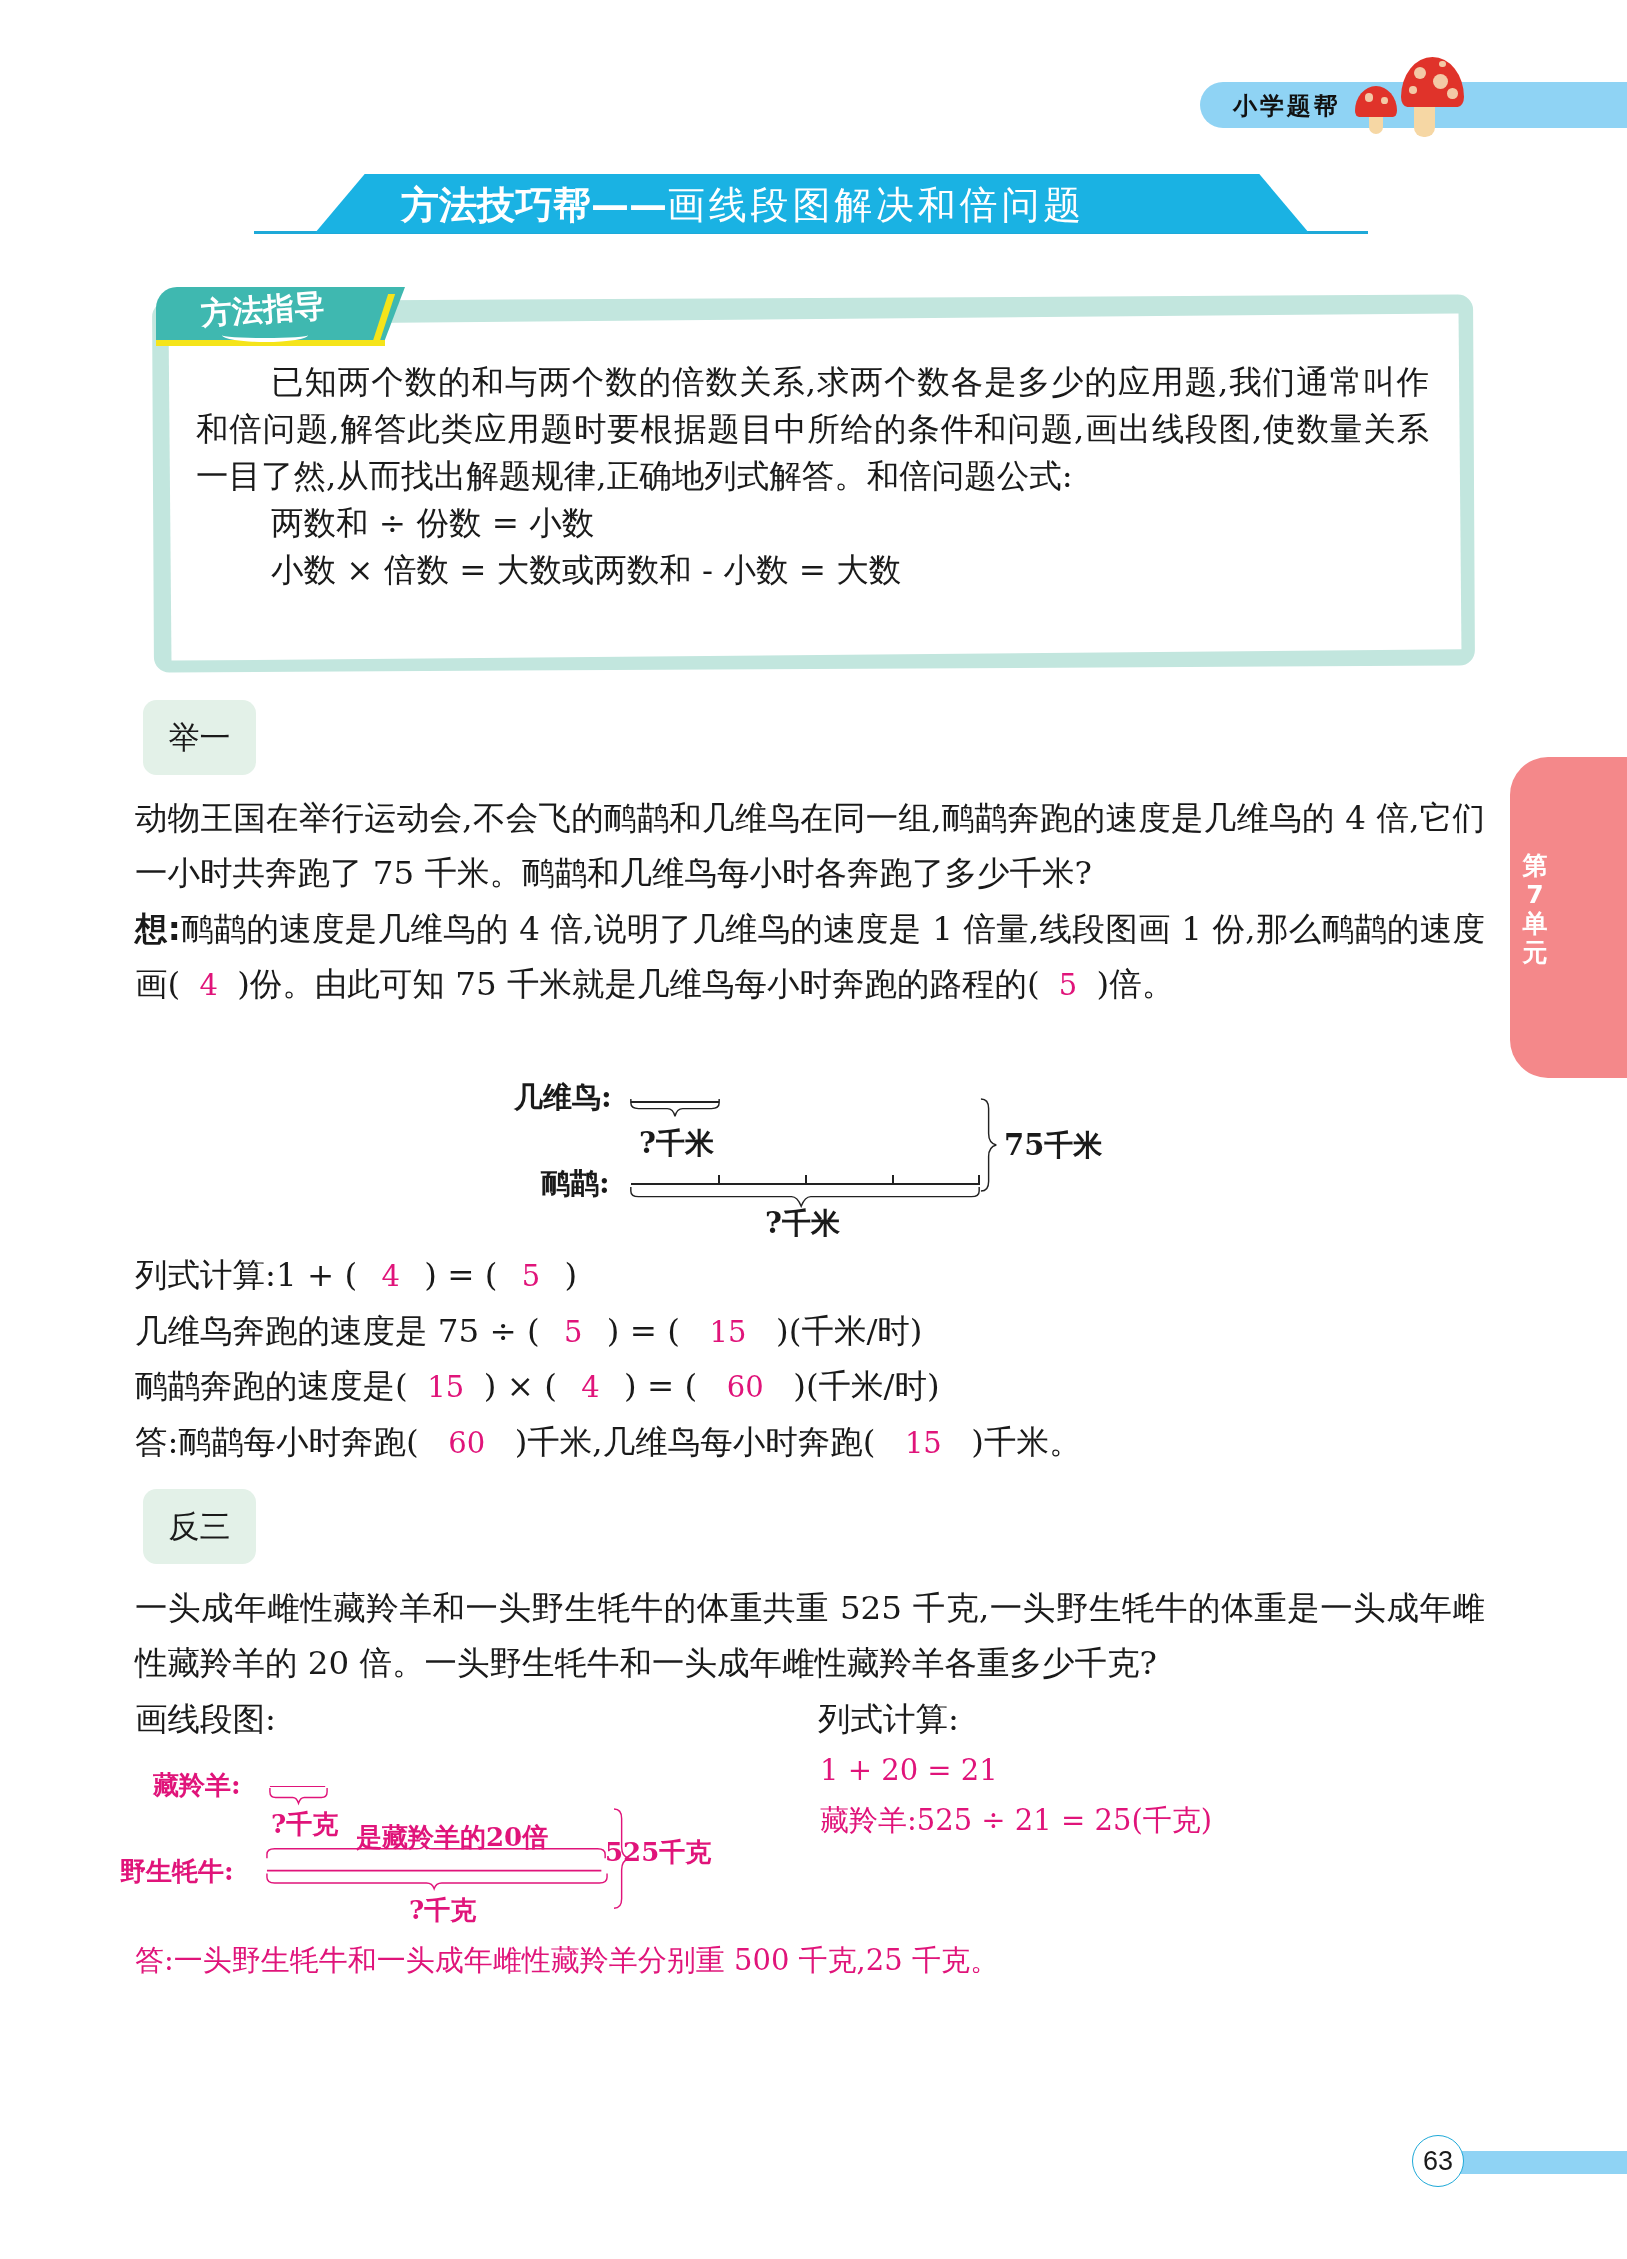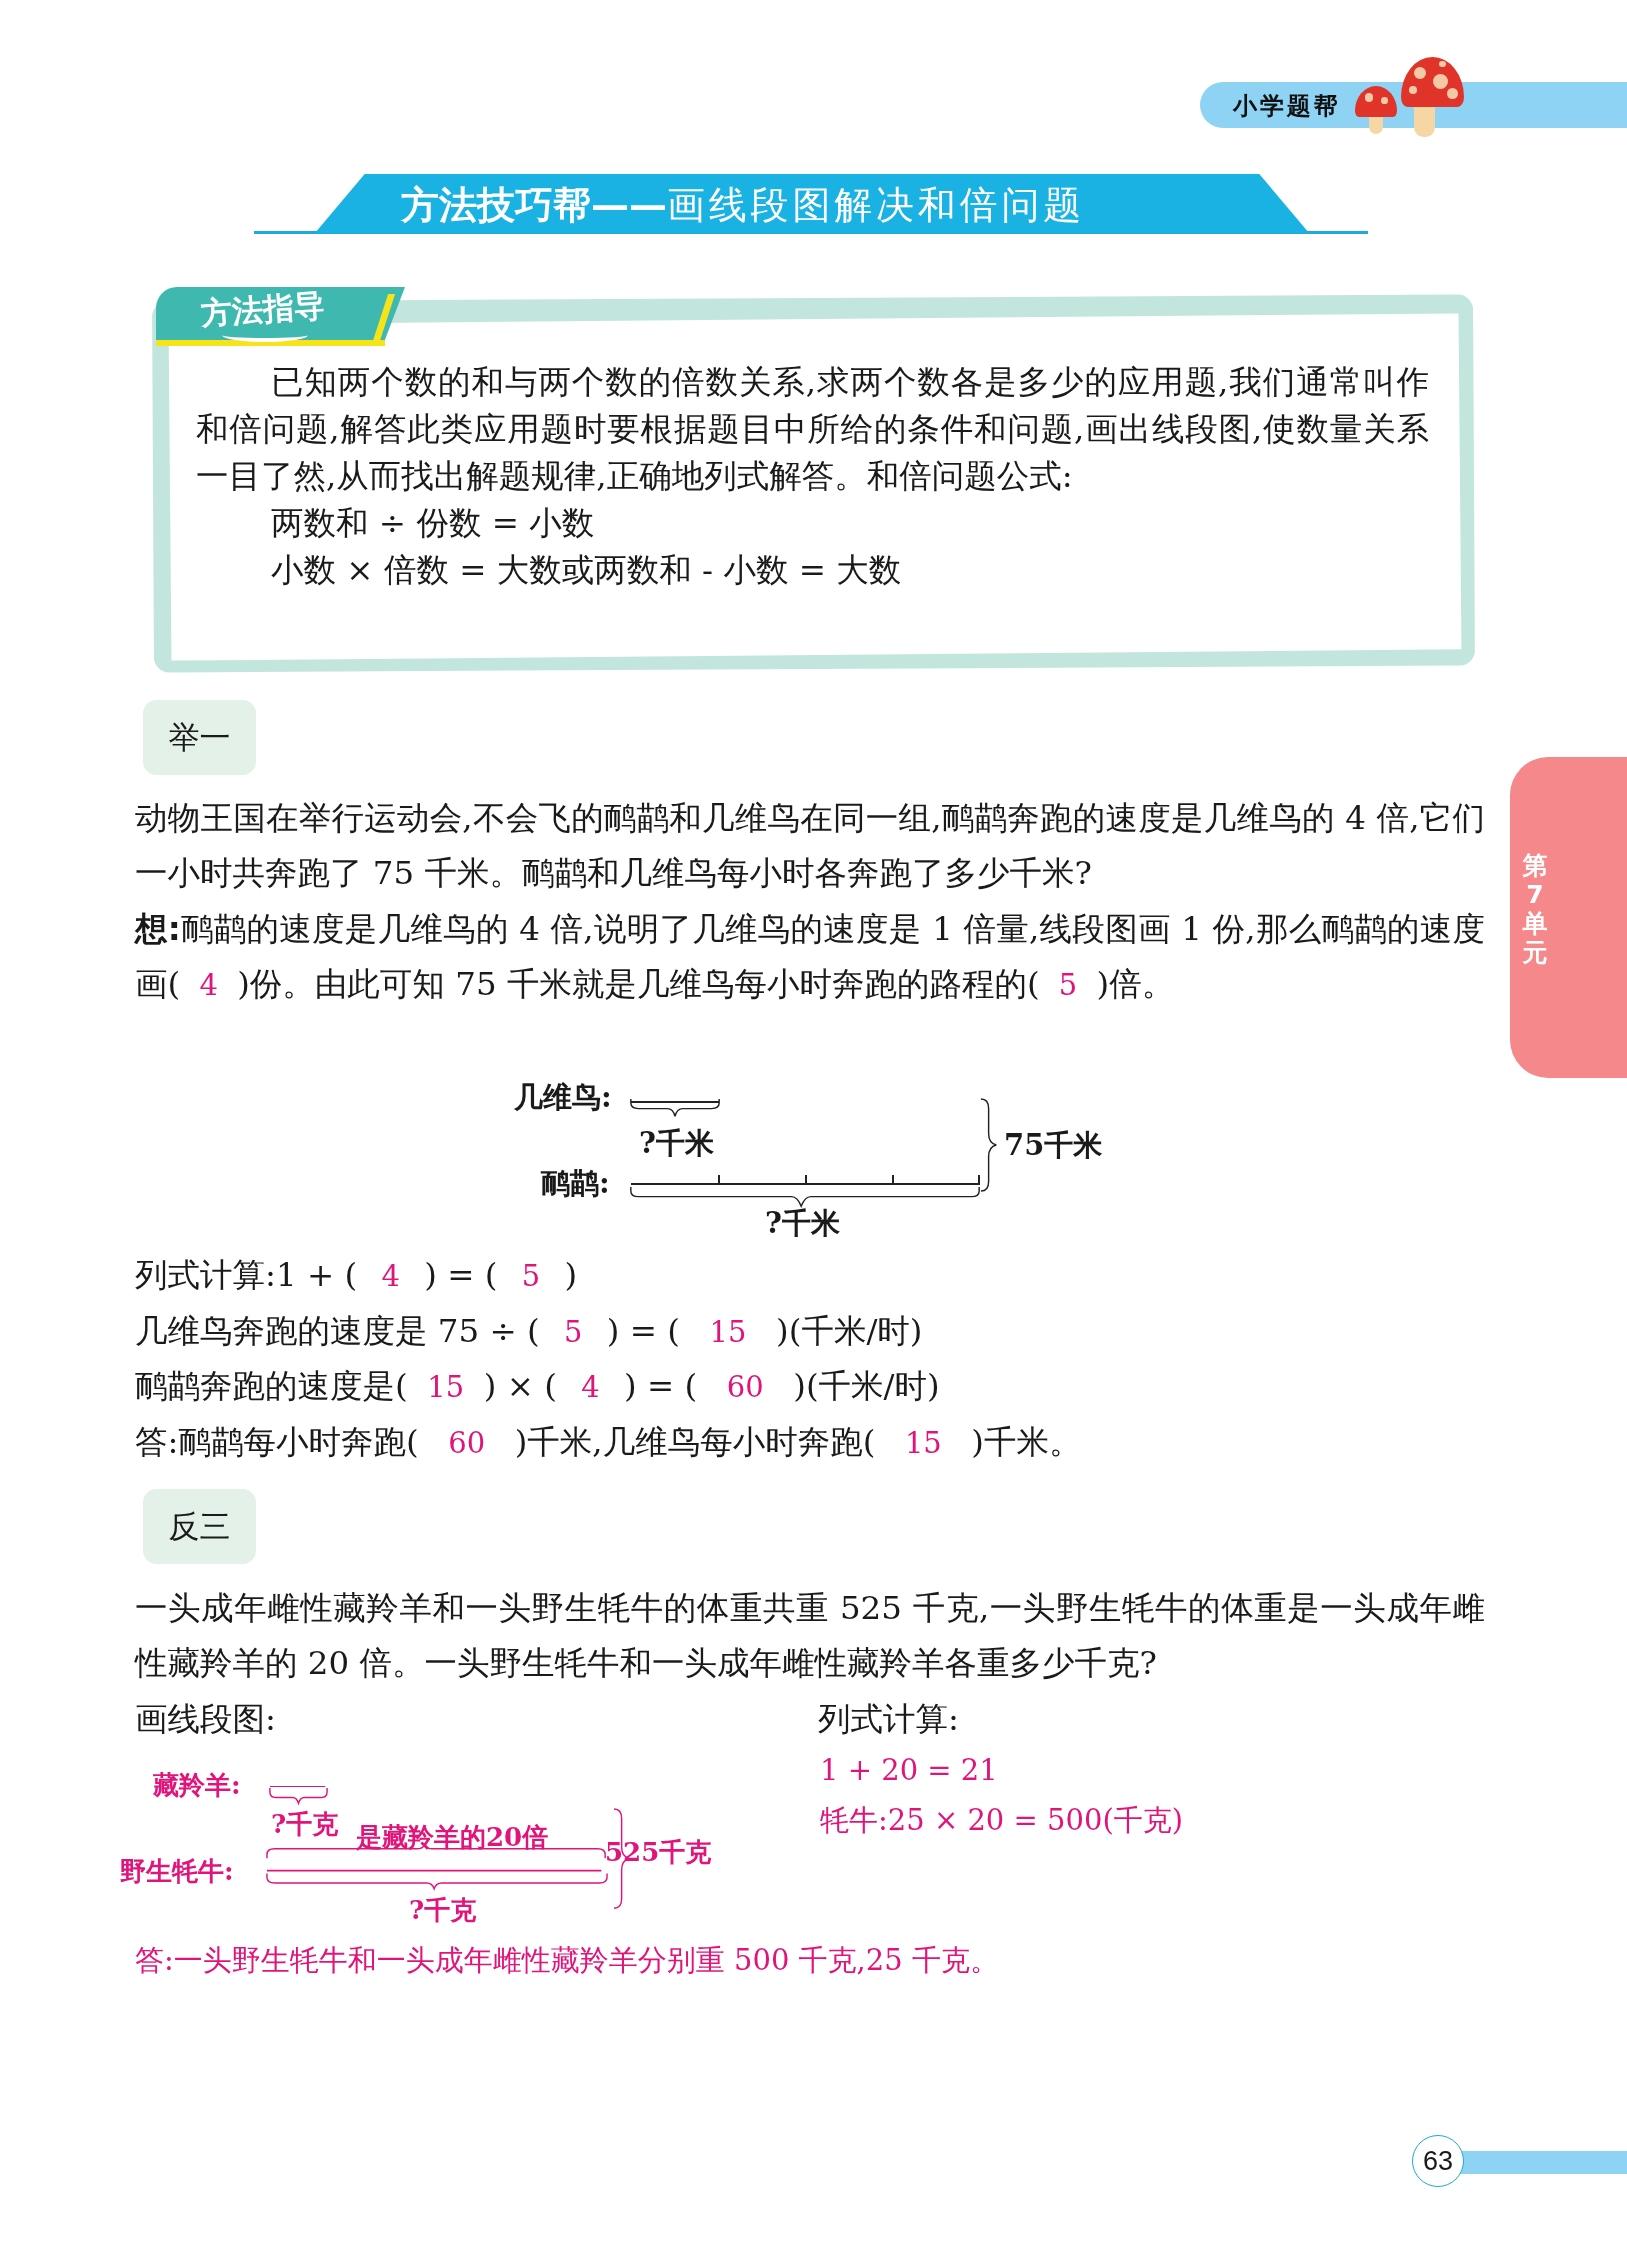--- a/index.html
+++ b/index.html
@@ -155,21 +155,21 @@
   </svg>
   <div class="diagram-label pink" style="left:409px;top:1893px;font-size:26px;">?千克</div>
   <svg style="position:absolute;left:612px;top:1807px;" width="25" height="105" viewBox="0 0 26 110">
     <path d="M2 2 q8 0 8 10 v30 q0 10 8 12 q-8 2 -8 12 v30 q0 10 -8 10" fill="none" stroke="#e0147a" stroke-width="1.5"></path>
   </svg>
   <div class="diagram-label pink" style="left:605px;top:1835px;font-size:26px;">525千克</div>
 </div>
 
 <div class="para pink" style="top:1745px;left:820px;width:574px;font-size:29px;line-height:50px;">
   <div>1 + 20 = 21</div>
-  <div>牦牛:25 × 20 = 500(千克)</div>
+  <div>藏羚羊:525 ÷ 21 = 25(千克)</div>
 </div>
 <div class="para pink" style="top:1933px;left:135px;font-size:29px;">答:一头野生牦牛和一头成年雌性藏羚羊分别重 500 千克,25 千克。</div>
 
 <div class="unit-tab"></div>
 <div class="unit-text">
   <div>第</div>
   <div>7</div>
   <div>单</div>
   <div>元</div>
 </div>

